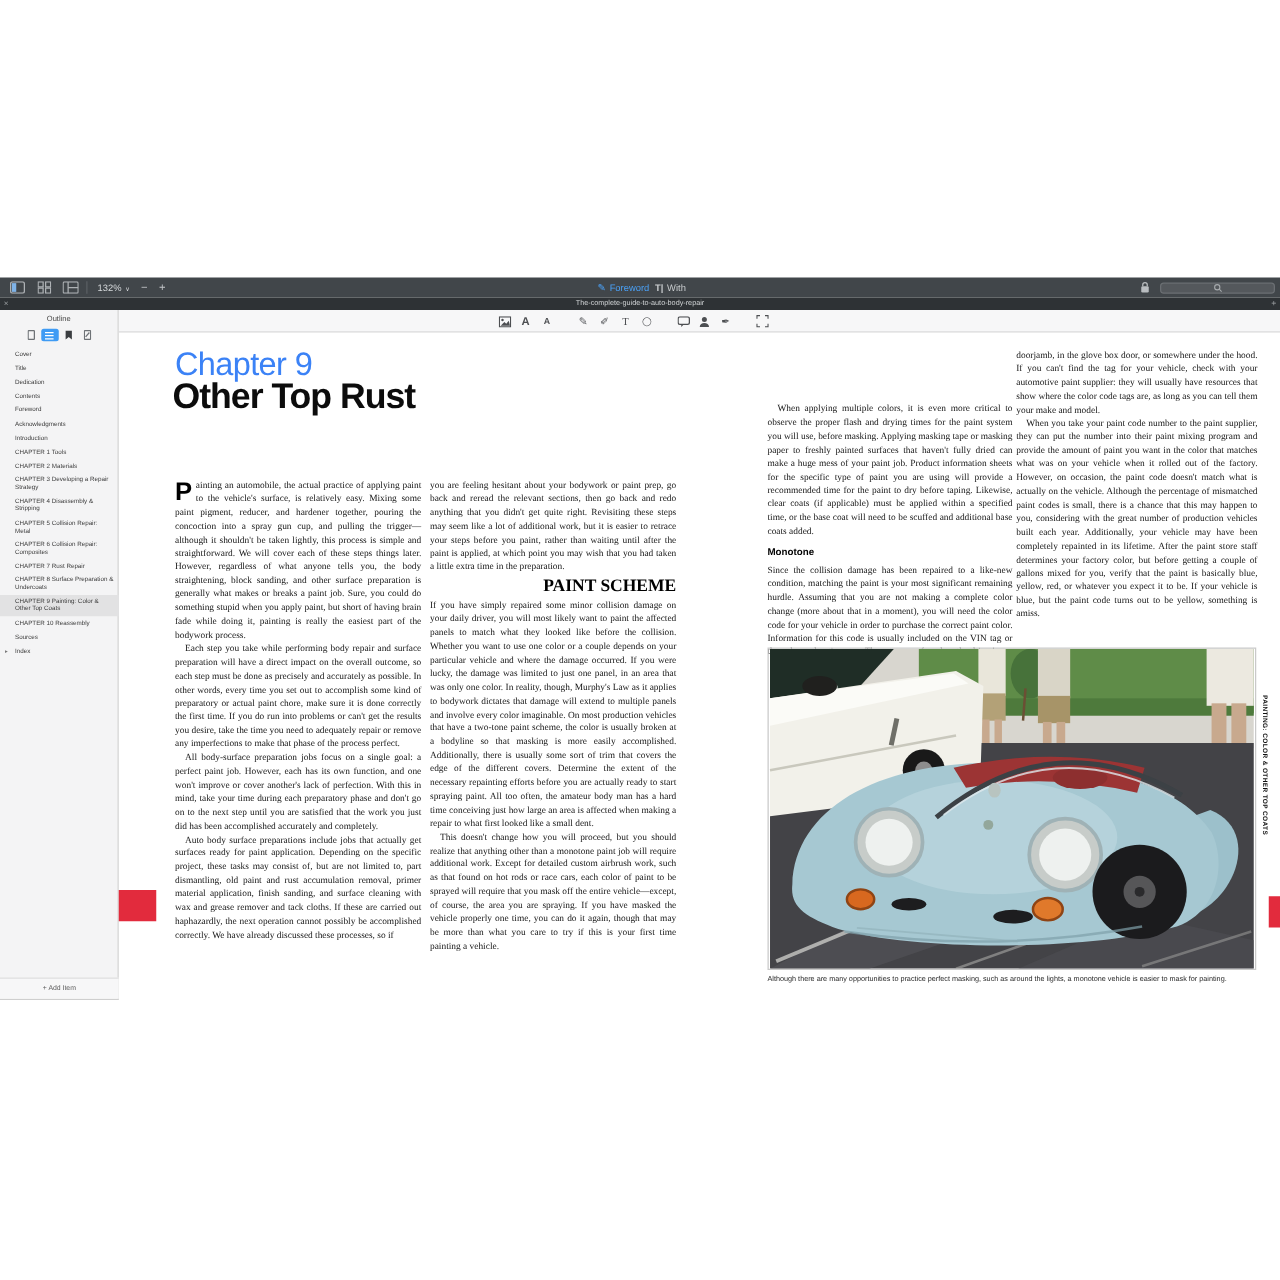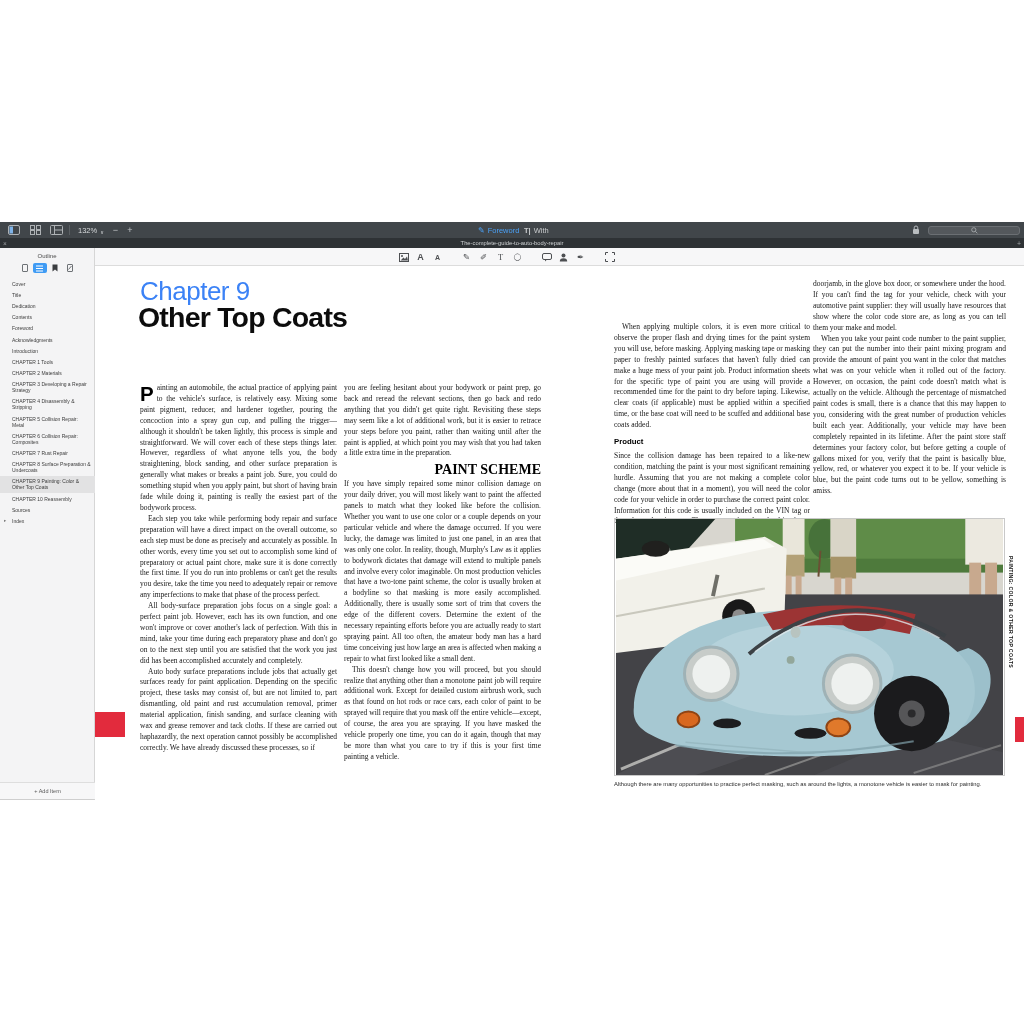--- a/index.html
+++ b/index.html
@@ -231,45 +231,45 @@
     <div class="sb-item sel">CHAPTER 9 Painting: Color &amp; Other Top Coats</div>
     <div class="sb-item">CHAPTER 10 Reassembly</div>
     <div class="sb-item">Sources</div>
     <div class="sb-item" style="position:relative;"><span class="tri">▸</span><span>Index</span></div>
   </div>
   <div id="add-item">+ Add Item</div>
 </div>
 
 <div id="chapter-label" class="abs">Chapter 9</div>
 <div id="chapter-title" class="abs">
-  <div>Other Top Coats</div>
+  <div>Other Top Rust</div>
 </div>
 
 <div id="lcol1" class="abs col serif">
   <p><span class="dropcap">P</span><span>ainting an automobile, the actual practice of applying paint to the vehicle's surface, is relatively easy. Mixing some paint pigment, reducer, and hardener together, pouring the concoction into a spray gun cup, and pulling the trigger—although it shouldn't be taken lightly, this process is simple and straightforward. We will cover each of these steps things later. However, regardless of what anyone tells you, the body straightening, block sanding, and other surface preparation is generally what makes or breaks a paint job. Sure, you could do something stupid when you apply paint, but short of having brain fade while doing it, painting is really the easiest part of the bodywork process.</span></p>
   <p class="ind">Each step you take while performing body repair and surface preparation will have a direct impact on the overall outcome, so each step must be done as precisely and accurately as possible. In other words, every time you set out to accomplish some kind of preparatory or actual paint chore, make sure it is done correctly the first time. If you do run into problems or can't get the results you desire, take the time you need to adequately repair or remove any imperfections to make that phase of the process perfect.</p>
   <p class="ind">All body-surface preparation jobs focus on a single goal: a perfect paint job. However, each has its own function, and one won't improve or cover another's lack of perfection. With this in mind, take your time during each preparatory phase and don't go on to the next step until you are satisfied that the work you just did has been accomplished accurately and completely.</p>
   <p class="ind">Auto body surface preparations include jobs that actually get surfaces ready for paint application. Depending on the specific project, these tasks may consist of, but are not limited to, part dismantling, old paint and rust accumulation removal, primer material application, finish sanding, and surface cleaning with wax and grease remover and tack cloths. If these are carried out haphazardly, the next operation cannot possibly be accomplished correctly. We have already discussed these processes, so if</p>
 </div>
 
 <div id="lcol2" class="abs col serif">
   <p>you are feeling hesitant about your bodywork or paint prep, go back and reread the relevant sections, then go back and redo anything that you didn't get quite right. Revisiting these steps may seem like a lot of additional work, but it is easier to retrace your steps before you paint, rather than waiting until after the paint is applied, at which point you may wish that you had taken a little extra time in the preparation.</p>
   <p class="h-scheme">PAINT SCHEME</p>
   <p>If you have simply repaired some minor collision damage on your daily driver, you will most likely want to paint the affected panels to match what they looked like before the collision. Whether you want to use one color or a couple depends on your particular vehicle and where the damage occurred. If you were lucky, the damage was limited to just one panel, in an area that was only one color. In reality, though, Murphy's Law as it applies to bodywork dictates that damage will extend to multiple panels and involve every color imaginable. On most production vehicles that have a two-tone paint scheme, the color is usually broken at a bodyline so that masking is more easily accomplished. Additionally, there is usually some sort of trim that covers the edge of the different covers. Determine the extent of the necessary repainting efforts before you are actually ready to start spraying paint. All too often, the amateur body man has a hard time conceiving just how large an area is affected when making a repair to what first looked like a small dent.</p>
   <p class="ind">This doesn't change how you will proceed, but you should realize that anything other than a monotone paint job will require additional work. Except for detailed custom airbrush work, such as that found on hot rods or race cars, each color of paint to be sprayed will require that you mask off the entire vehicle—except, of course, the area you are spraying. If you have masked the vehicle properly one time, you can do it again, though that may be more than what you care to try if this is your first time painting a vehicle.</p>
 </div>
 
 <div id="rcol1" class="abs col serif">
   <p class="ind">When applying multiple colors, it is even more critical to observe the proper flash and drying times for the paint system you will use, before masking. Applying masking tape or masking paper to freshly painted surfaces that haven't fully dried can make a huge mess of your paint job. Product information sheets for the specific type of paint you are using will provide a recommended time for the paint to dry before taping. Likewise, clear coats (if applicable) must be applied within a specified time, or the base coat will need to be scuffed and additional base coats added.</p>
-  <p class="h-mono">Product</p>
+  <p class="h-mono">Monotone</p>
   <p>Since the collision damage has been repaired to a like-new condition, matching the paint is your most significant remaining hurdle. Assuming that you are not making a complete color change (more about that in a moment), you will need the color code for your vehicle in order to purchase the correct paint color. Information for this code is usually included on the VIN tag or the color and options tag. These tags are found on the driver's</p>
 </div>
 
 <div id="rcol2" class="abs col serif">
-  <p>doorjamb, in the glove box door, or somewhere under the hood. If you can't find the tag for your vehicle, check with your automotive paint supplier: they will usually have resources that show where the color code store are, as long as you can tell them your make and model.</p>
+  <p>doorjamb, in the glove box door, or somewhere under the hood. If you can't find the tag for your vehicle, check with your automotive paint supplier: they will usually have resources that show where the color code tags are, as long as you can tell them your make and model.</p>
   <p class="ind">When you take your paint code number to the paint supplier, they can put the number into their paint mixing program and provide the amount of paint you want in the color that matches what was on your vehicle when it rolled out of the factory. However, on occasion, the paint code doesn't match what is actually on the vehicle. Although the percentage of mismatched paint codes is small, there is a chance that this may happen to you, considering with the great number of production vehicles built each year. Additionally, your vehicle may have been completely repainted in its lifetime. After the paint store staff determines your factory color, but before getting a couple of gallons mixed for you, verify that the paint is basically blue, yellow, red, or whatever you expect it to be. If your vehicle is blue, but the paint code turns out to be yellow, something is amiss.</p>
 </div>
 
 <div id="figure" class="abs">
   <svg width="389" height="256" viewBox="0 0 390 258">
     <rect x="0" y="0" width="390" height="80" fill="#d8d6cf"></rect>
     <rect x="120" y="0" width="270" height="52" fill="#5f8c48"></rect>
     <rect x="120" y="40" width="270" height="14" fill="#4e7a3c"></rect>
     <ellipse cx="210" cy="20" rx="16" ry="20" fill="#47723a"></ellipse>
     <line x1="206" y1="32" x2="204" y2="58" stroke="#6b4f34" stroke-width="2"></line>

